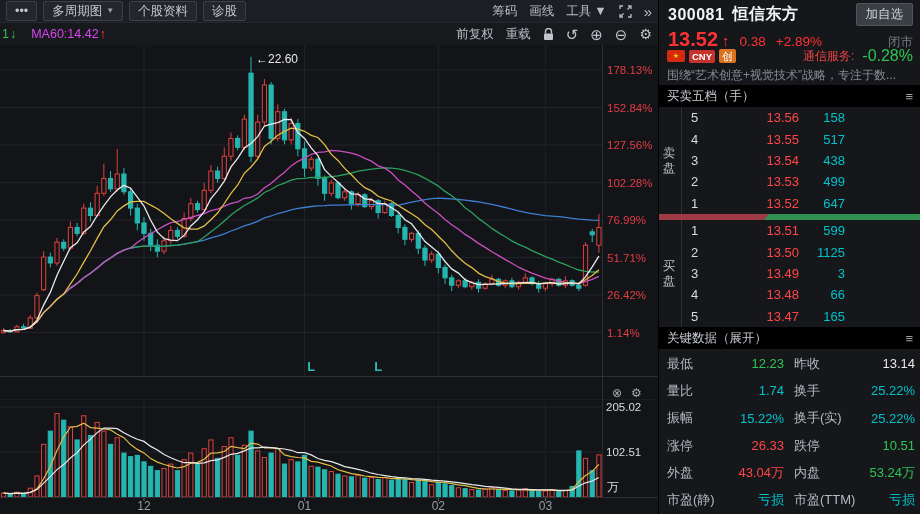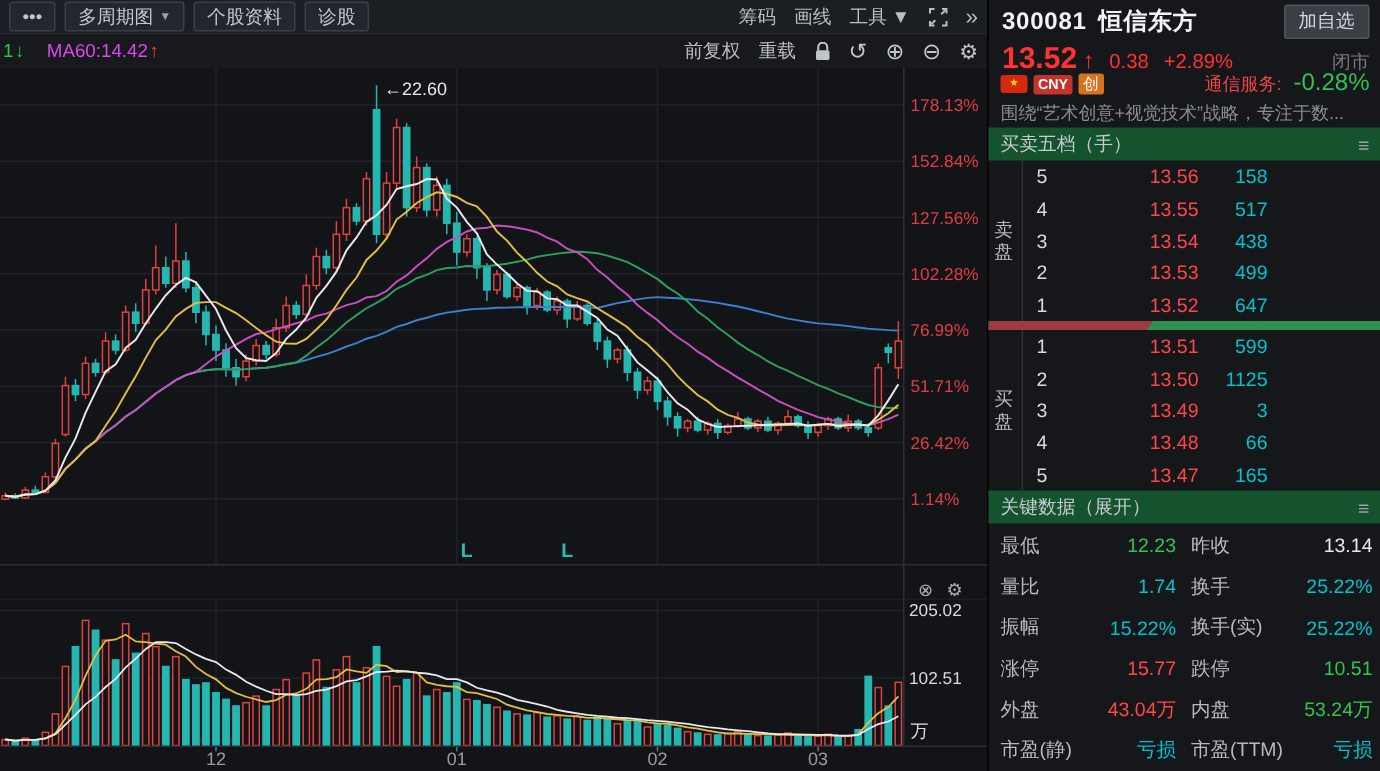--- a/index.html
+++ b/index.html
@@ -44,21 +44,21 @@
   .flag{width:18px;height:12px;background:#d62a10;border-radius:2px;color:#ffd800;
         font-size:7px;line-height:12px;text-align:center;}
   .badge-cny{background:#c5342c;color:#fff;font-size:9.5px;font-weight:bold;
              padding:1px 3px;border-radius:2px;}
   .badge-chuang{background:#d8721f;color:#fff;font-size:10.5px;padding:0 3px;
                 border-radius:2px;line-height:14px;}
   .sector{margin-left:auto;font-size:12px;color:#ef4444;}
   .sector-chg{color:#2fc452;margin-left:4px;font-size:16px;}
   .rp-desc{height:20px;line-height:20px;padding:0 8px;font-size:12px;color:#878d95;
            white-space:nowrap;overflow:hidden;}
-  .sec-header{height:22px;background:#14532d;display:flex;align-items:center;
+  .sec-header{height:22px;background:#000000;display:flex;align-items:center;
               padding:0 8px;font-size:12.5px;color:#c6cad1;}
   .sec-header .menu-ic{margin-left:auto;color:#9aa0a8;font-size:13px;cursor:pointer;}
   .ob-group{position:relative;height:107px;padding-left:22px;box-sizing:border-box;}
   .ob-side-label{position:absolute;left:3px;top:50%;transform:translateY(-50%);
                  width:14px;font-size:12.5px;color:#b6bac0;line-height:15px;text-align:center;}
   .ob-rows{height:100%;border-left:1px solid #2e3238;display:flex;flex-direction:column;}
   .ob-row{flex:1;display:flex;align-items:center;font-size:13px;cursor:pointer;}
   .ob-level{width:30px;padding-left:9px;color:#d7dade;}
   .ob-price{width:78px;text-align:right;color:#ff4646;}
   .ob-vol{flex:1;text-align:right;padding-right:76px;color:#00c2c9;}
@@ -570,21 +570,21 @@
           <span class="kd-val2 c-teal">25.22%</span>
         </div>
         <div class="kd-row">
           <span class="kd-label">振幅</span>
           <span class="kd-val c-teal">15.22%</span>
           <span class="kd-label2">换手(实)</span>
           <span class="kd-val2 c-teal">25.22%</span>
         </div>
         <div class="kd-row">
           <span class="kd-label">涨停</span>
-          <span class="kd-val c-red">15.77</span>
+          <span class="kd-val c-red">26.33</span>
           <span class="kd-label2">跌停</span>
           <span class="kd-val2 c-green">10.51</span>
         </div>
         <div class="kd-row">
           <span class="kd-label">外盘</span>
           <span class="kd-val c-red">43.04万</span>
           <span class="kd-label2">内盘</span>
           <span class="kd-val2 c-green">53.24万</span>
         </div>
         <div class="kd-row">

